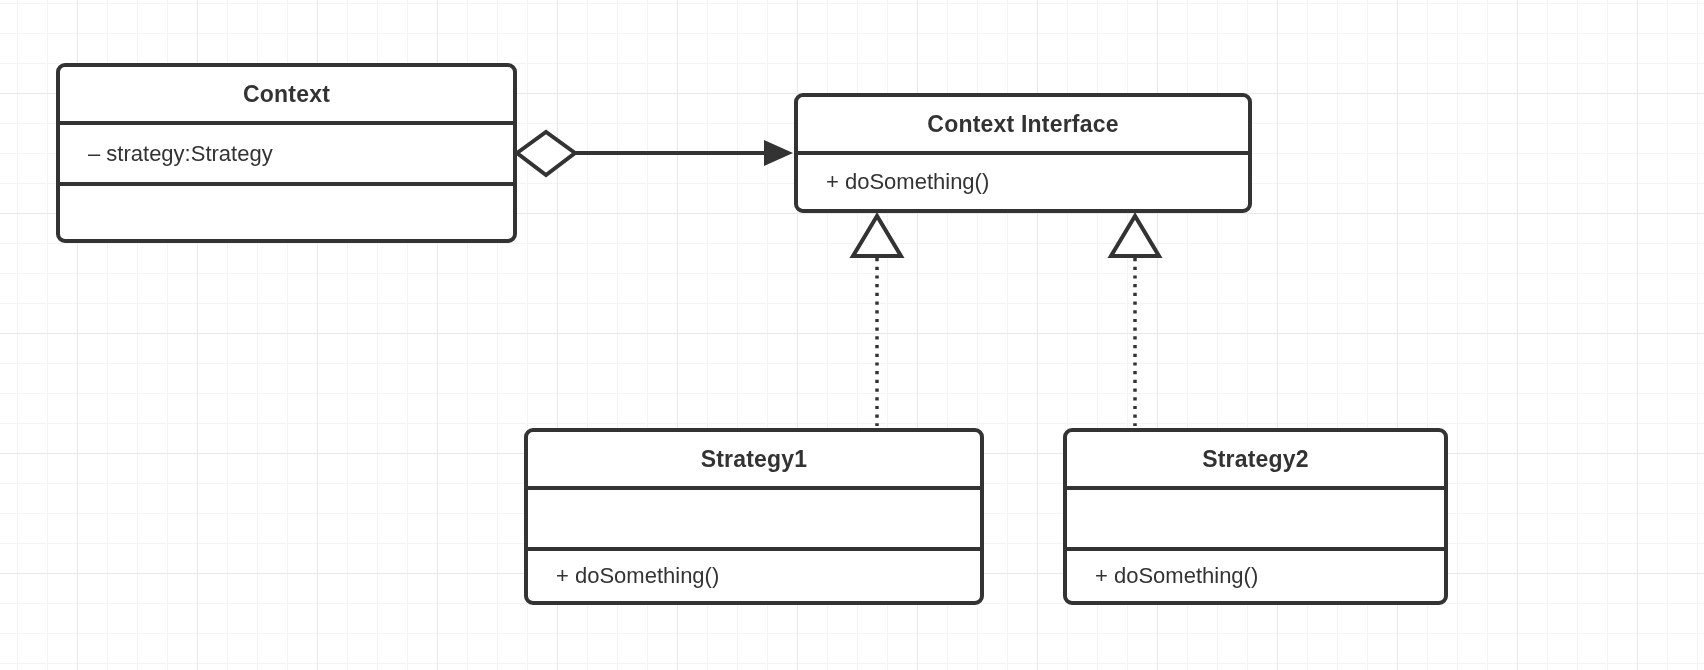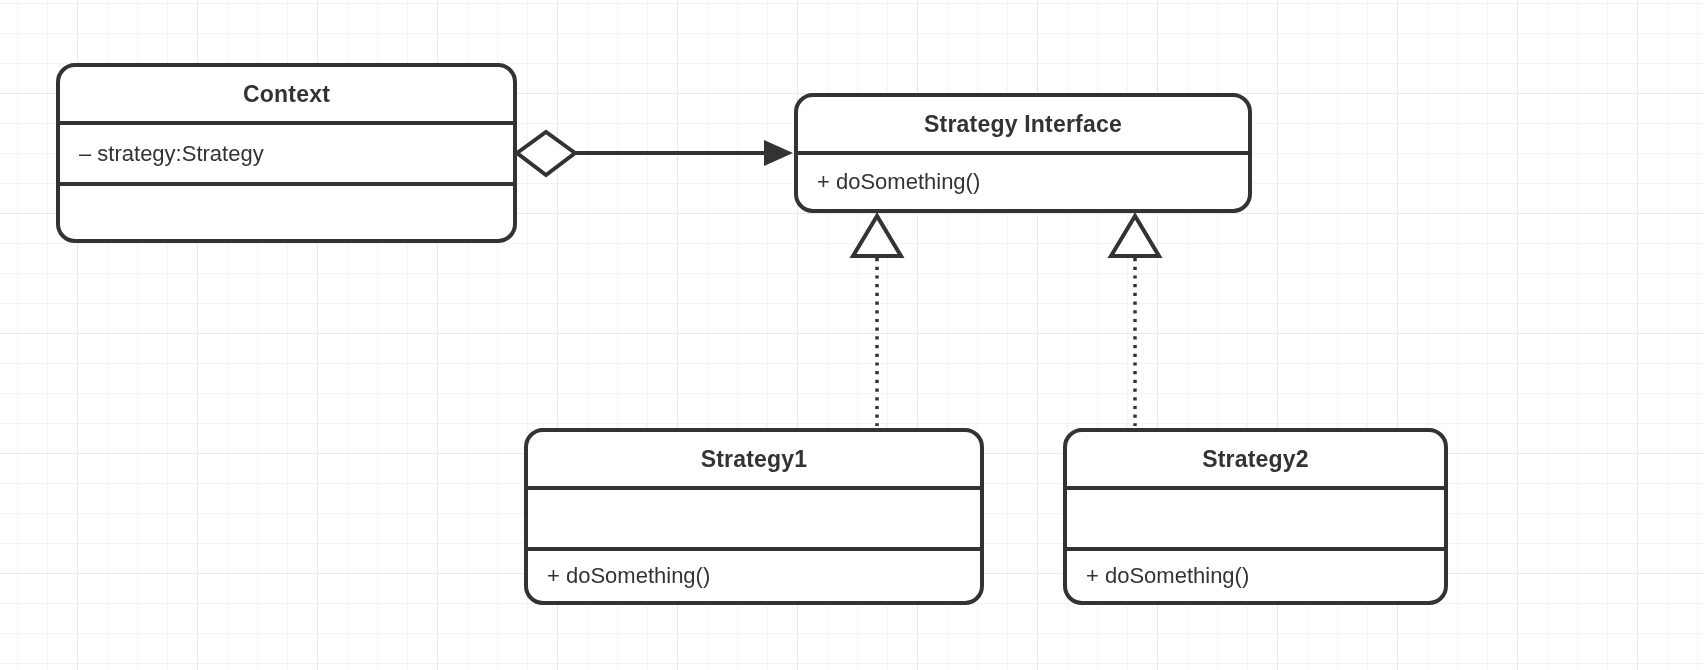--- a/index.html
+++ b/index.html
@@ -20,21 +20,21 @@
       linear-gradient(to right, #f4f4f4 1px, transparent 1px),
       linear-gradient(to bottom, #f4f4f4 1px, transparent 1px);
     background-size: 120px 120px, 120px 120px, 30px 30px, 30px 30px;
     background-position: 77px 0, 0 93px, 17px 0, 0 3px;
   }
   .uml-class {
     position: absolute;
     box-sizing: border-box;
     background: #ffffff;
     border: 4px solid #333333;
-    border-radius: 19px;
+    border-radius: 9px;
     display: flex;
     flex-direction: column;
     color: #333333;
   }
   #box-context   { left: 56px;   top: 63px;  width: 461px; height: 180px; }
   #box-interface { left: 794px;  top: 93px;  width: 458px; height: 120px; }
   #box-strategy1 { left: 515px;  top: 428px; width: 460px; height: 177px; margin-left: 9px; }
   #box-strategy2 { left: 1063px; top: 428px; width: 385px; height: 177px; }
 
   .sec-title {
@@ -45,21 +45,21 @@
     font-size: 23px;
     font-weight: bold;
     letter-spacing: 0.2px;
   }
   .sec {
     box-sizing: border-box;
     border-top: 4px solid #333333;
     display: flex;
     flex-direction: column;
     justify-content: center;
-    padding-left: 19px;
+    padding-left: 28px;
     font-size: 22px;
   }
   .sec-attr    { flex: 0 0 61px; }
   .sec-empty   { flex: 0 0 61px; }
   .sec-methods { flex: 1 1 auto; }
   .uml-line { line-height: 26px; white-space: nowrap; }
 
   .connector-layer {
     position: absolute;
     left: 0; top: 0;
@@ -94,21 +94,21 @@
   <div class="uml-class" id="box-context">
     <div class="sec-title">Context</div>
     <div class="sec sec-attr">
       <div class="uml-line">– strategy:Strategy</div>
     </div>
     <div class="sec sec-methods">
     </div>
   </div>
 
   <div class="uml-class" id="box-interface">
-    <div class="sec-title">Strategy Interface</div>
+    <div class="sec-title">Context Interface</div>
     <div class="sec sec-methods">
       <div class="uml-line">+ doSomething()</div>
     </div>
   </div>
 
   <div class="uml-class" id="box-strategy1">
     <div class="sec-title">Strategy1</div>
     <div class="sec sec-empty"></div>
     <div class="sec sec-methods">
       <div class="uml-line">+ doSomething()</div>

